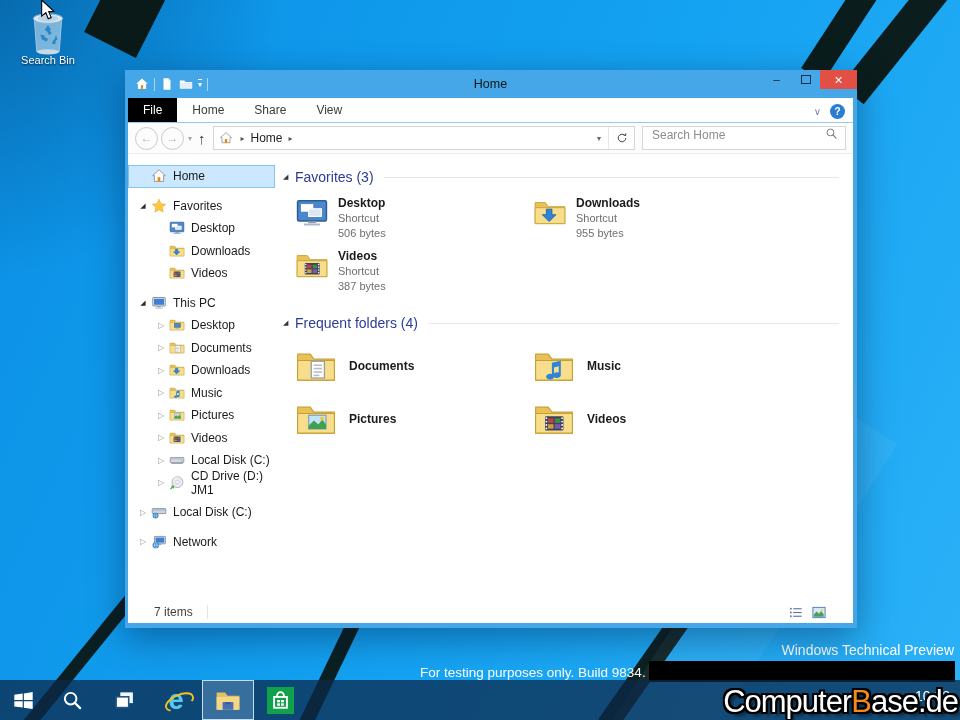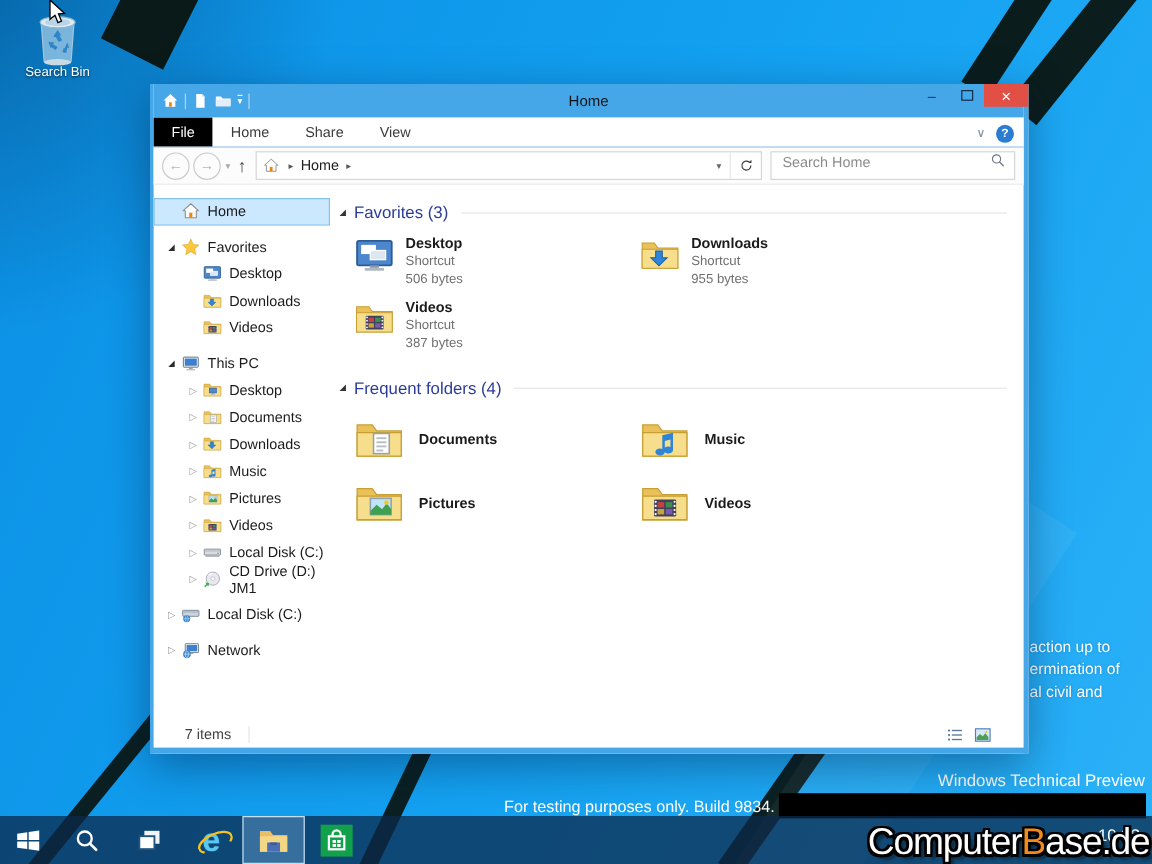--- a/index.html
+++ b/index.html
@@ -146,25 +146,20 @@
         <ellipse cx="12" cy="26.2" rx="6.4" ry="1.5" fill="#C9D9E6"></ellipse>
       </svg>
     </div>
     <div>Search Bin</div>
   </div>
 
   <svg class="cursor" viewBox="0 0 14 18">
     <path d="M1 0v13.2l3.4-2.8 2 5 2.4-1-2-4.9 4.2-.3Z" fill="#fff" stroke="#000" stroke-width=".9"></path>
   </svg>
 
-  <div class="license">
-    <div>action up to</div>
-    <div>ermination of</div>
-    <div>al civil and</div>
-  </div>
 
   <div class="wm1">Windows Technical Preview</div>
   <div class="wm2">For testing purposes only. Build 9834.</div>
   <div class="redact"></div>
 </div>
 
 <div class="window">
 
   <div class="titlebar">
     <div class="qat">

